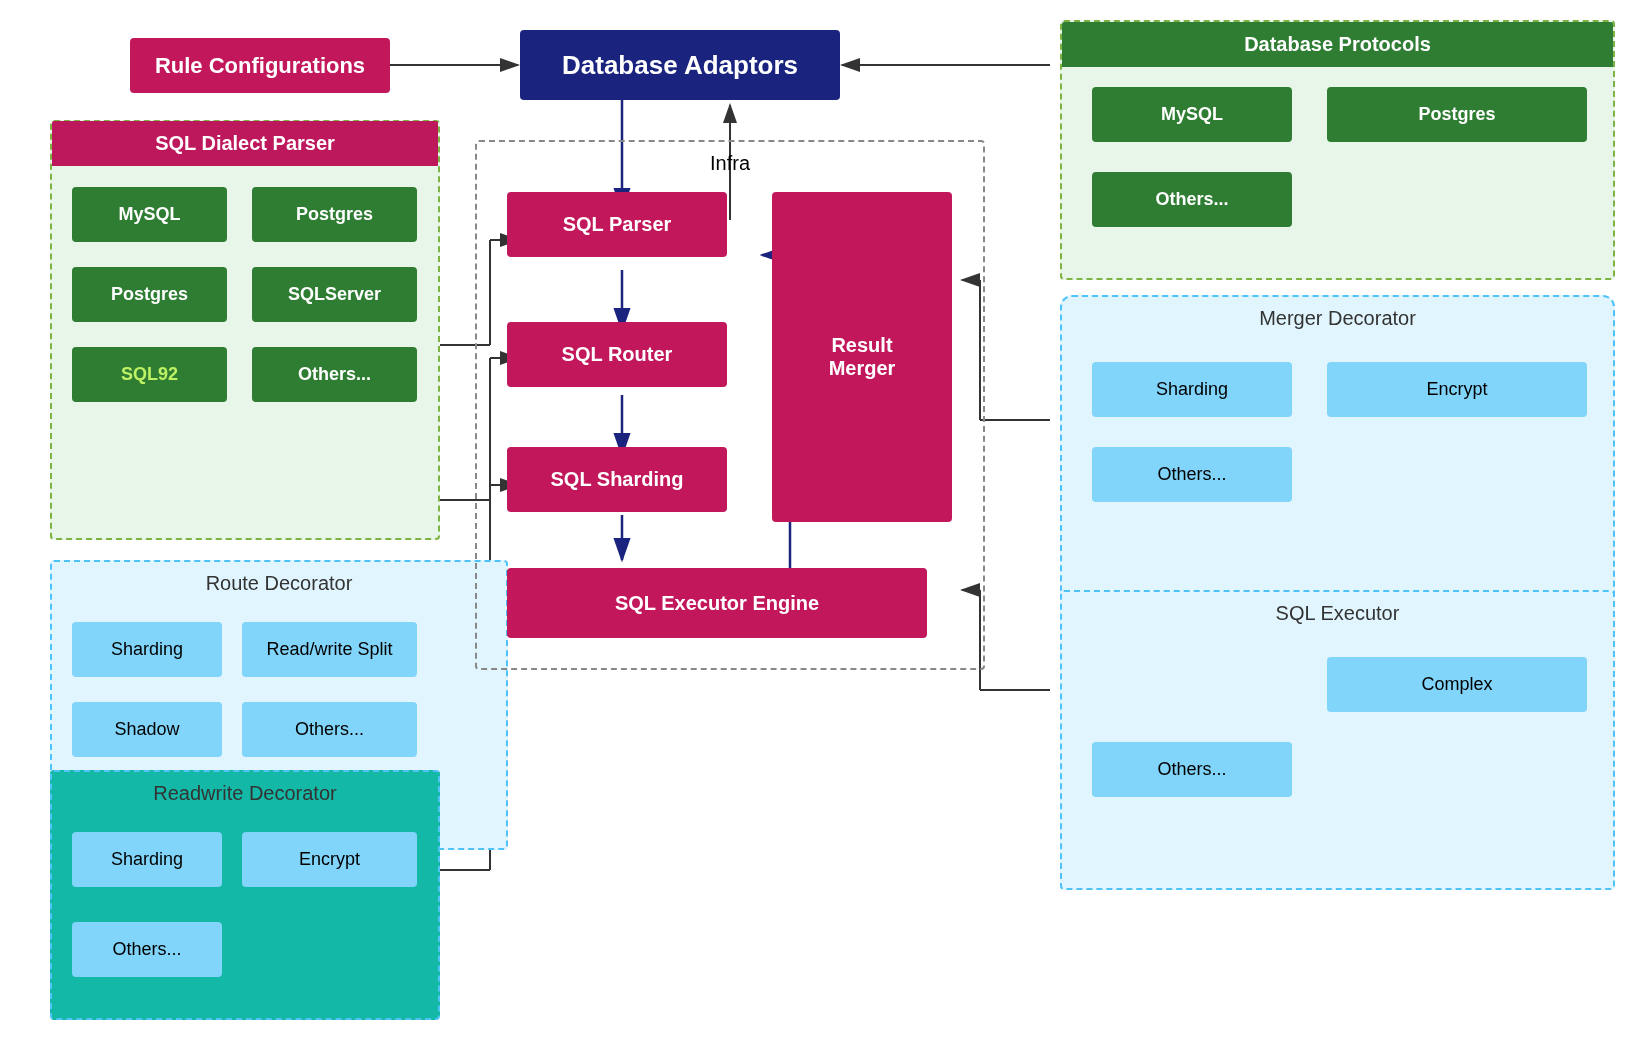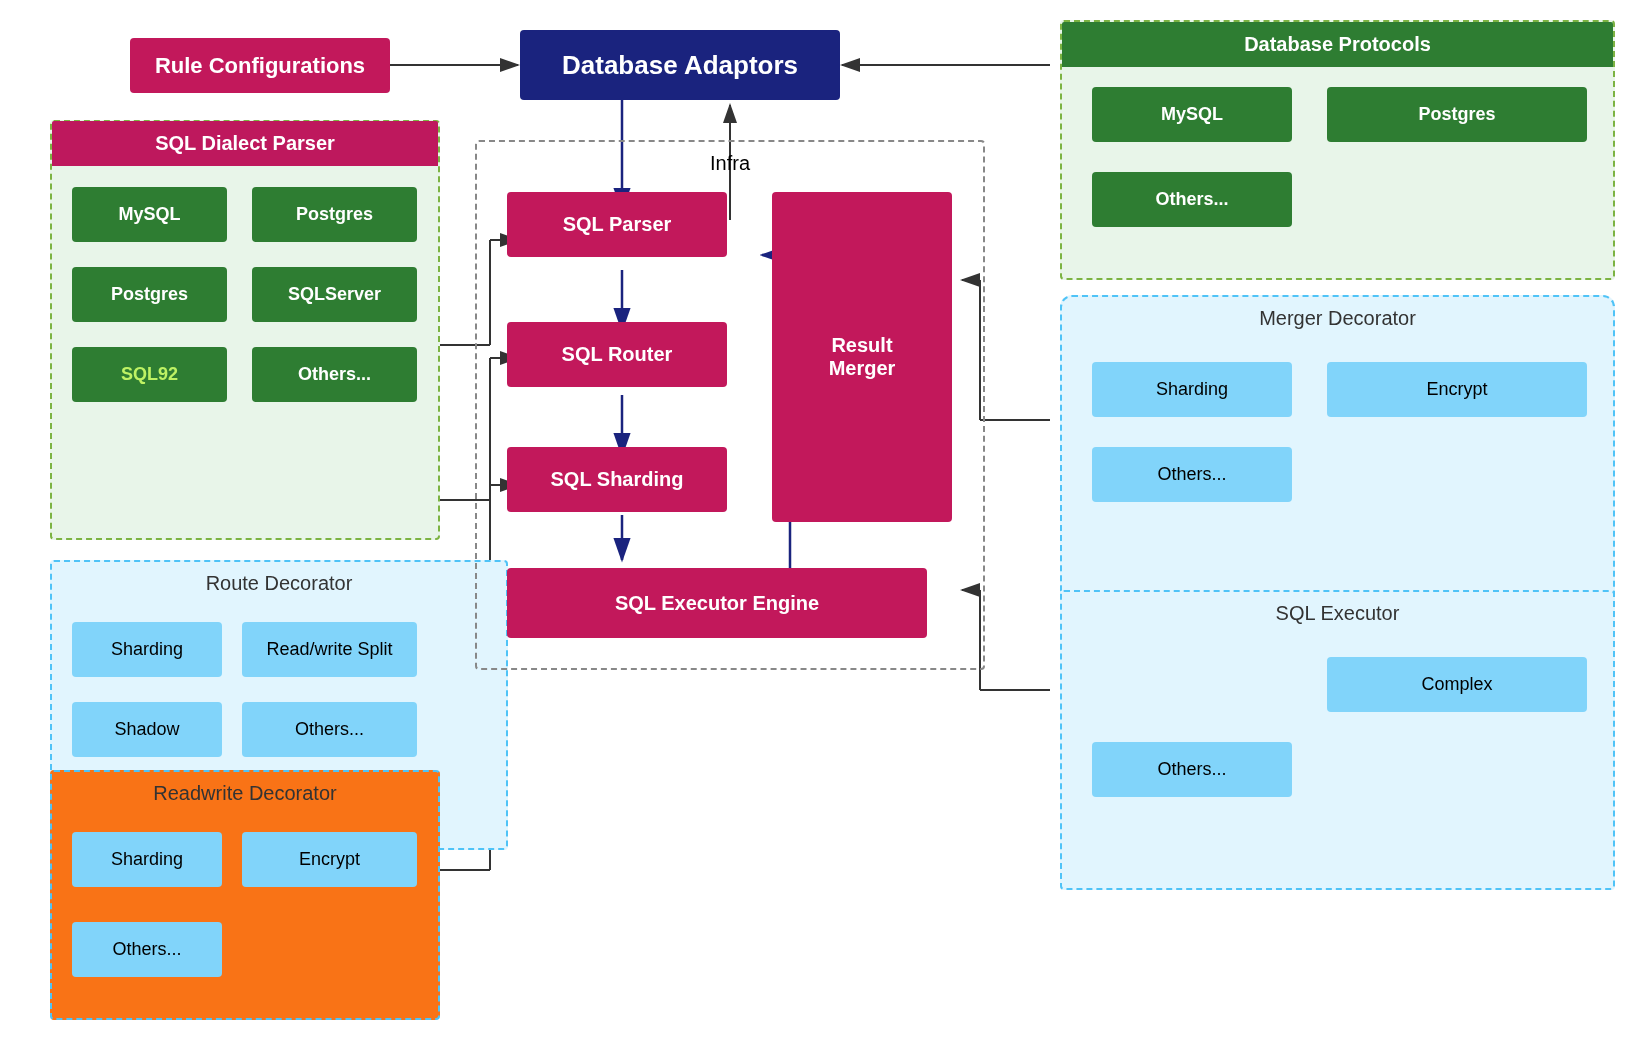--- a/index.html
+++ b/index.html
@@ -172,21 +172,21 @@
 
     <div style="position:absolute; left:20px; top:140px; width:150px; height:55px; background:#81d4fa; border-radius:4px; display:flex; align-items:center; justify-content:center;">
       <span style="font-size:18px;">Shadow</span>
     </div>
 
     <div style="position:absolute; left:190px; top:140px; width:175px; height:55px; background:#81d4fa; border-radius:4px; display:flex; align-items:center; justify-content:center;">
       <span style="font-size:18px;">Others...</span>
     </div>
   </div>
 
-  <div style="position:absolute; left:50px; top:770px; width:390px; height:250px; border:2px dashed #4fc3f7; background:#f97316; border-radius:4px;">
+  <div style="position:absolute; left:50px; top:770px; width:390px; height:250px; border:2px dashed #4fc3f7; background:#14b8a6; border-radius:4px;">
     <div style="position:absolute; top:10px; left:0; right:0; display:flex; align-items:center; justify-content:center;">
       <span style="font-size:20px; color:#333;">Readwrite Decorator</span>
     </div>
 
     <div style="position:absolute; left:20px; top:60px; width:150px; height:55px; background:#81d4fa; border-radius:4px; display:flex; align-items:center; justify-content:center;">
       <span style="font-size:18px;">Sharding</span>
     </div>
 
     <div style="position:absolute; left:190px; top:60px; width:175px; height:55px; background:#81d4fa; border-radius:4px; display:flex; align-items:center; justify-content:center;">
       <span style="font-size:18px;">Encrypt</span>

